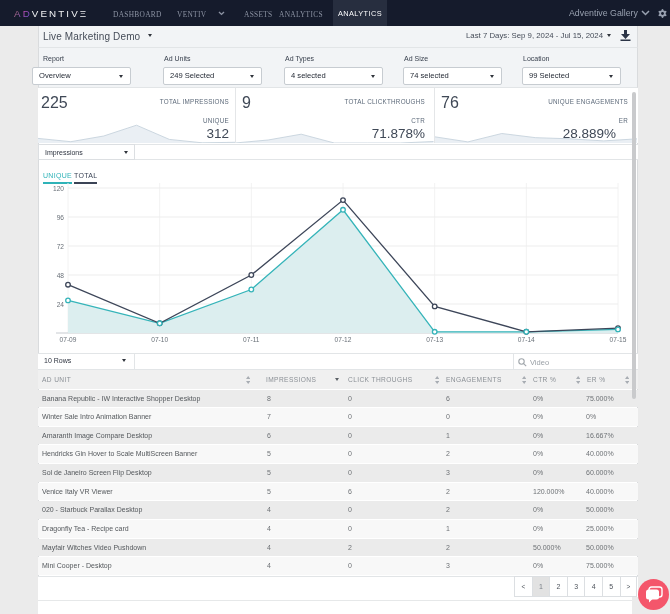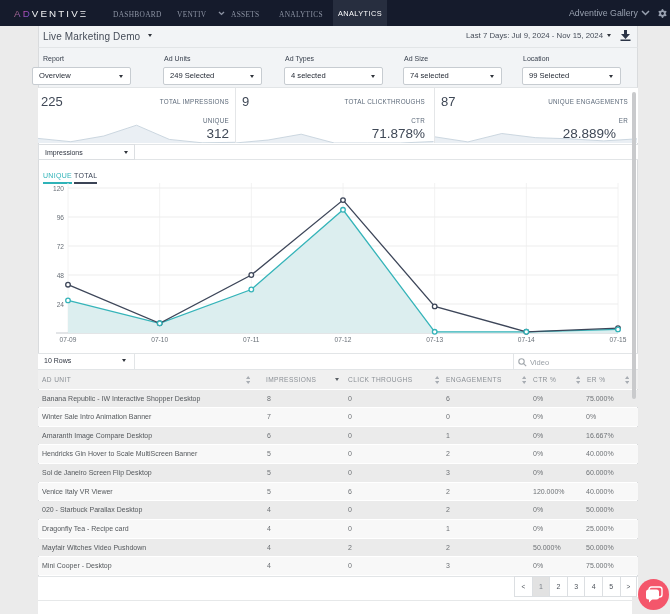--- a/index.html
+++ b/index.html
@@ -23,21 +23,21 @@
 .title { position:absolute; left:43px; top:30.5px; font-size:10px; letter-spacing:0.15px; color:#454c58; }
 .daterange { position:absolute; right:67px; top:31px; font-size:7.8px; color:#454c58; }
 .flabel { position:absolute; top:55px; font-size:7px; color:#39414e; }
 .fselect { position:absolute; top:67px; width:99px; height:18px; background:#fff; border:1px solid #c7ccd1; border-radius:2px; font-size:7.6px; font-weight:normal; color:#242a35; line-height:16px; padding-left:6px; }
 .caret { width:0; height:0; border-left:2.7px solid transparent; border-right:2.7px solid transparent; border-top:3.6px solid #30343c; display:inline-block; }
 .fselect .caret { position:absolute; right:7px; top:7px; }
 
 
 .statrow { position:absolute; left:38px; top:88px; width:600px; height:55px; background:#fff; }
 .statdiv { position:absolute; top:88px; width:1px; height:55px; background:#e4e6e8; }
-.statnum { position:absolute; font-size:13px; color:#3f4856; }
+.statnum { position:absolute; font-size:16px; color:#3f4856; }
 .statlabel { position:absolute; font-size:6.3px; letter-spacing:0.25px; color:#5d6a7a; text-align:right; }
 .statnum2 { position:absolute; font-size:13.5px; color:#3f4856; text-align:right; }
 
 
 .metricrow { position:absolute; left:38px; top:144px; width:600px; height:16px; border-top:1px solid #e2e5e7; border-bottom:1px solid #e2e5e7; background:#fff; }
 .metricsel { position:absolute; left:38px; top:144px; width:97px; height:16px; border:1px solid #dcdfe2; font-size:7px; color:#2e3440; line-height:15px; padding-left:6px; background:#fff; }
 .metricsel .caret { position:absolute; right:6px; top:6px; border-top-width:3.5px; border-left-width:2.8px; border-right-width:2.8px; }
 
 
 .tab { position:absolute; top:172px; font-size:7px; letter-spacing:0.3px; padding-bottom:3px; }
@@ -75,21 +75,21 @@
 </head>
 <body>
 
 <div class="nav"></div>
 <div class="logo"><span class="la">A</span><span class="ld">D</span>VENTIV<span style="letter-spacing:0">Ξ</span></div>
 <div class="navitem" style="left:113px">DASHBOARD</div>
 <div class="navitem" style="left:177px">VENTIV</div>
 <svg class="abs" style="left:218px;top:11px" width="7" height="5">
     <polyline points="1,1 3.5,3.4 6,1" fill="none" stroke="#8b92a2" stroke-width="1.4"></polyline>
   </svg>
-<div class="navitem" style="left:231px">ASSETS</div>
+<div class="navitem" style="left:244px">ASSETS</div>
 <div class="navitem" style="left:279px">ANALYTICS</div>
 <div class="navactive">ANALYTICS</div>
 <div class="navright">Adventive Gallery</div>
 <svg class="abs" style="left:641px;top:10px" width="9" height="7">
     <polyline points="1,1 4.5,4.5 8,1" fill="none" stroke="#99a1b0" stroke-width="1.5"></polyline>
   </svg>
 <svg class="abs" style="left:657px;top:8px" width="11" height="11">
   <g fill="#99a1b0">
     <rect x="4.6" y="1" width="1.8" height="9" rx="0.9" transform="rotate(0 5.5 5.5)"></rect>
     <rect x="4.6" y="1" width="1.8" height="9" rx="0.9" transform="rotate(60 5.5 5.5)"></rect>
@@ -97,21 +97,21 @@
     <circle cx="5.5" cy="5.5" r="3.2"></circle>
   </g>
   <circle cx="5.5" cy="5.5" r="1.4" fill="#151b2c"></circle>
 </svg>
 
 <div class="card"></div>
 <div class="hdrrow"></div>
 <div class="filterrow"></div>
 <div class="title">Live Marketing Demo</div>
 <span class="caret" style="position:absolute;left:148px;top:34px"></span>
-<div class="daterange">Last 7 Days: Jul 9, 2024 - Nov 15, 2024</div>
+<div class="daterange">Last 7 Days: Sep 9, 2024 - Jul 15, 2024</div>
 <span class="caret" style="position:absolute;left:607px;top:34px"></span>
 <svg class="abs" style="left:620px;top:30px" width="11" height="11">
   <path d="M4 0 h3 v4 h3 l-4.5 5 l-4.5 -5 h3 z" fill="#2b3446"></path>
   <rect x="0.5" y="9.5" width="10" height="1.6" fill="#2b3446"></rect>
 </svg>
 
 <div class="flabel" style="left:43px">Report</div>
 <div class="fselect" style="left:32px">Overview<span class="caret"></span></div>
 <div class="flabel" style="left:164px">Ad Units</div>
 <div class="fselect" style="left:163px">249 Selected<span class="caret"></span></div>
@@ -138,21 +138,21 @@
 <div class="statdiv" style="left:235px"></div>
 <div class="statdiv" style="left:433.5px"></div>
 <div class="statnum" style="left:41px;top:94px">225</div>
 <div class="statlabel" style="right:441px;top:98px">TOTAL IMPRESSIONS</div>
 <div class="statlabel" style="right:441px;top:117px">UNIQUE</div>
 <div class="statnum2" style="right:441px;top:125.5px">312</div>
 <div class="statnum" style="left:242px;top:94px">9</div>
 <div class="statlabel" style="right:245px;top:98px">TOTAL CLICKTHROUGHS</div>
 <div class="statlabel" style="right:245px;top:117px">CTR</div>
 <div class="statnum2" style="right:245px;top:125.5px">71.878%</div>
-<div class="statnum" style="left:441px;top:94px">87</div>
+<div class="statnum" style="left:441px;top:94px">76</div>
 <div class="statlabel" style="right:42px;top:98px">UNIQUE ENGAGEMENTS</div>
 <div class="statlabel" style="right:42px;top:117px">ER</div>
 <div class="statnum2" style="right:54px;top:125.5px">28.889%</div>
 
 <div class="metricrow"></div>
 <div class="metricsel">Impressions<span class="caret"></span></div>
 
 <div class="tab tabu">UNIQUE</div>
 <div class="tab tabt">TOTAL</div>
 <svg class="abs" style="left:38px;top:160px" width="599" height="192" viewBox="0 0 599 192">

